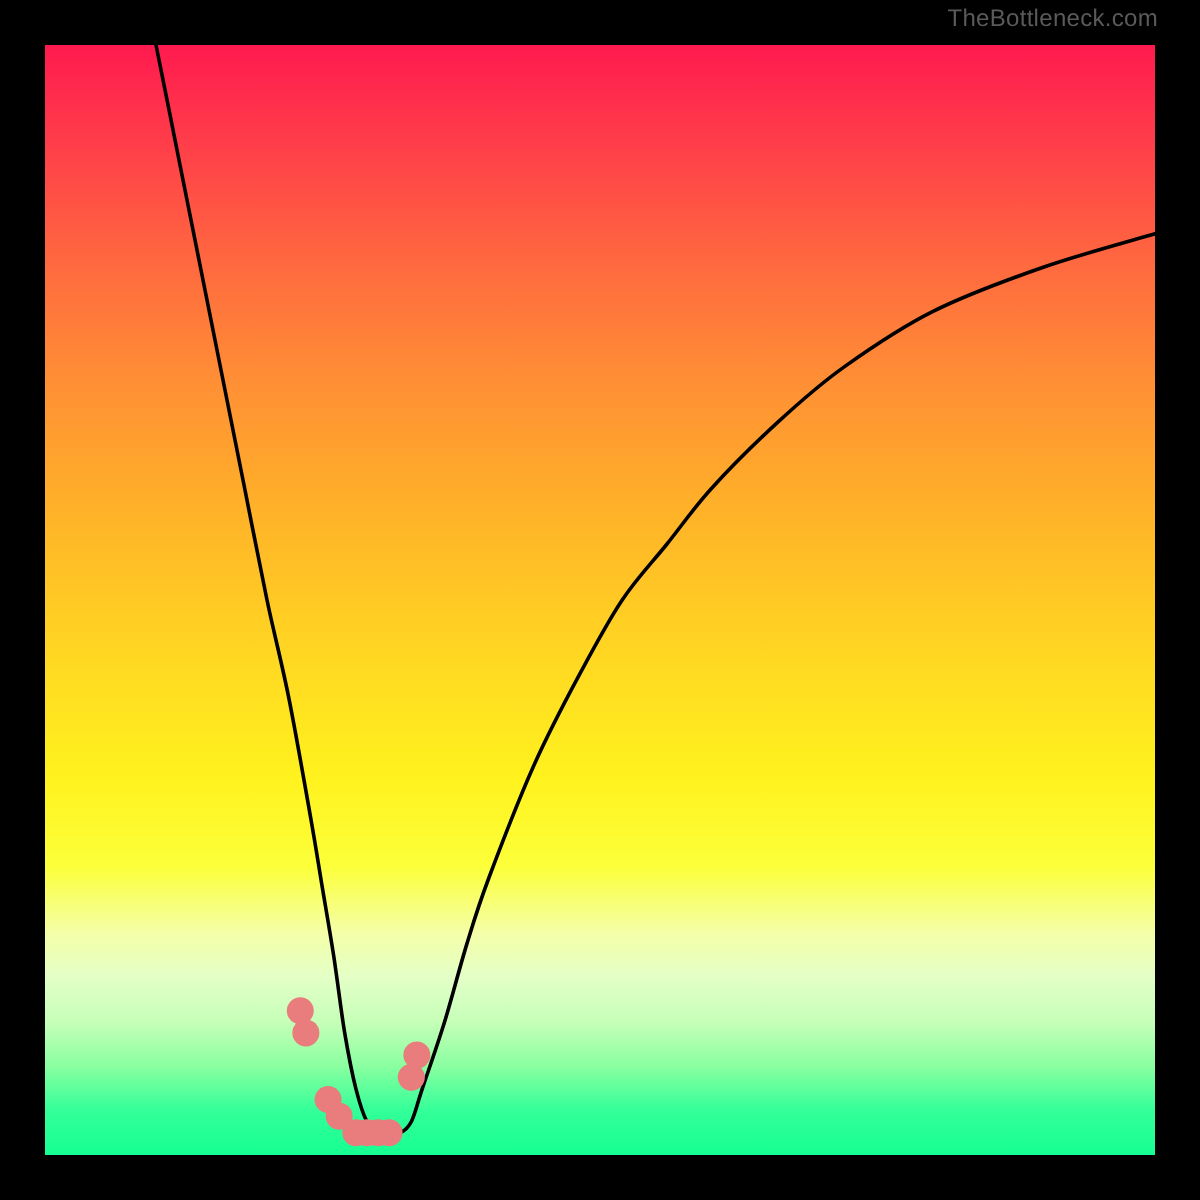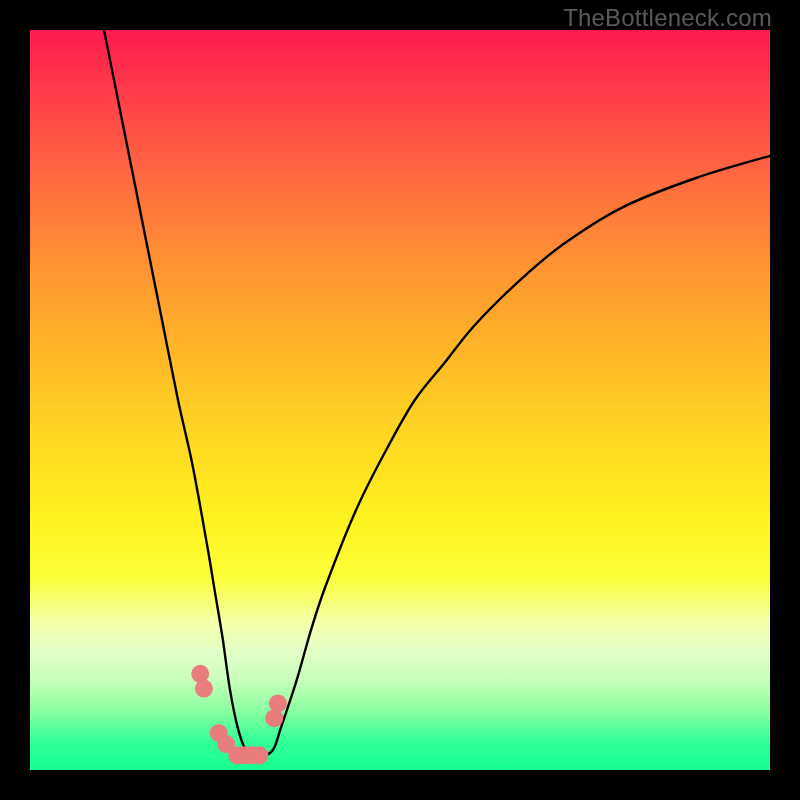--- a/index.html
+++ b/index.html
@@ -43,21 +43,21 @@
       #33ff99 96%,
       #16ff92 100%
     );
   }
 
   .watermark {
     position: absolute;
     top: 4px;
     right: 28px;
     color: #5a5a5a;
-    font-size: 24px;
+    font-size: 16px;
     font-weight: 500;
     letter-spacing: 0.2px;
     user-select: none;
   }
 
   svg.curve {
     position: absolute;
     left: 0;
     top: 0;
     width: 740px;

